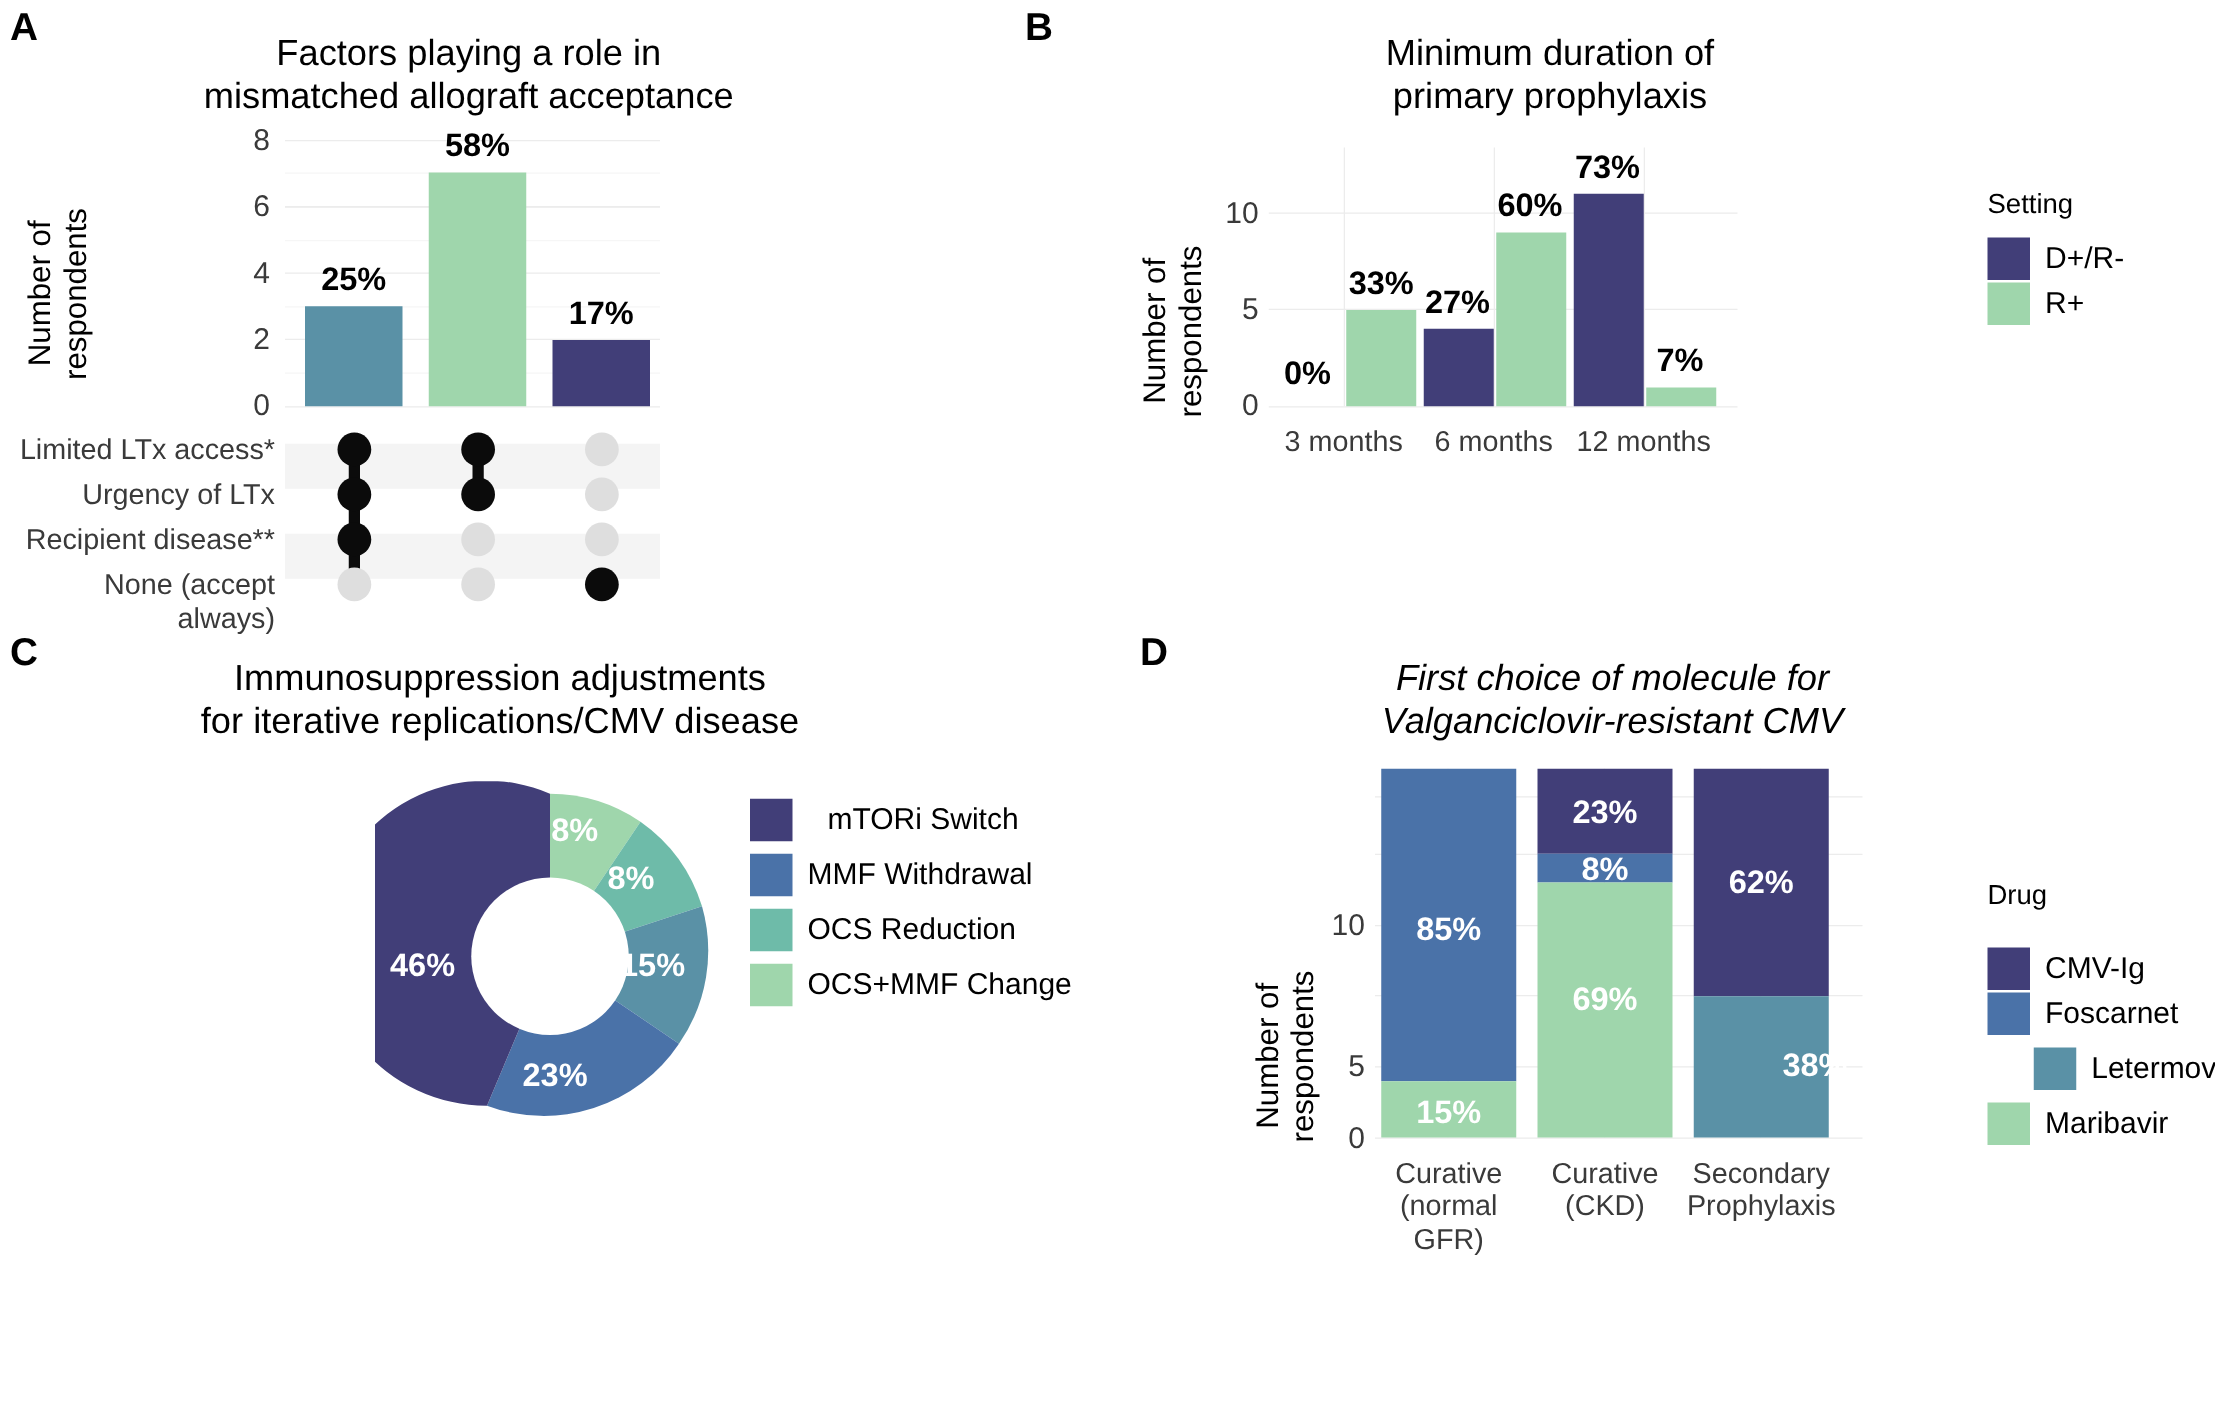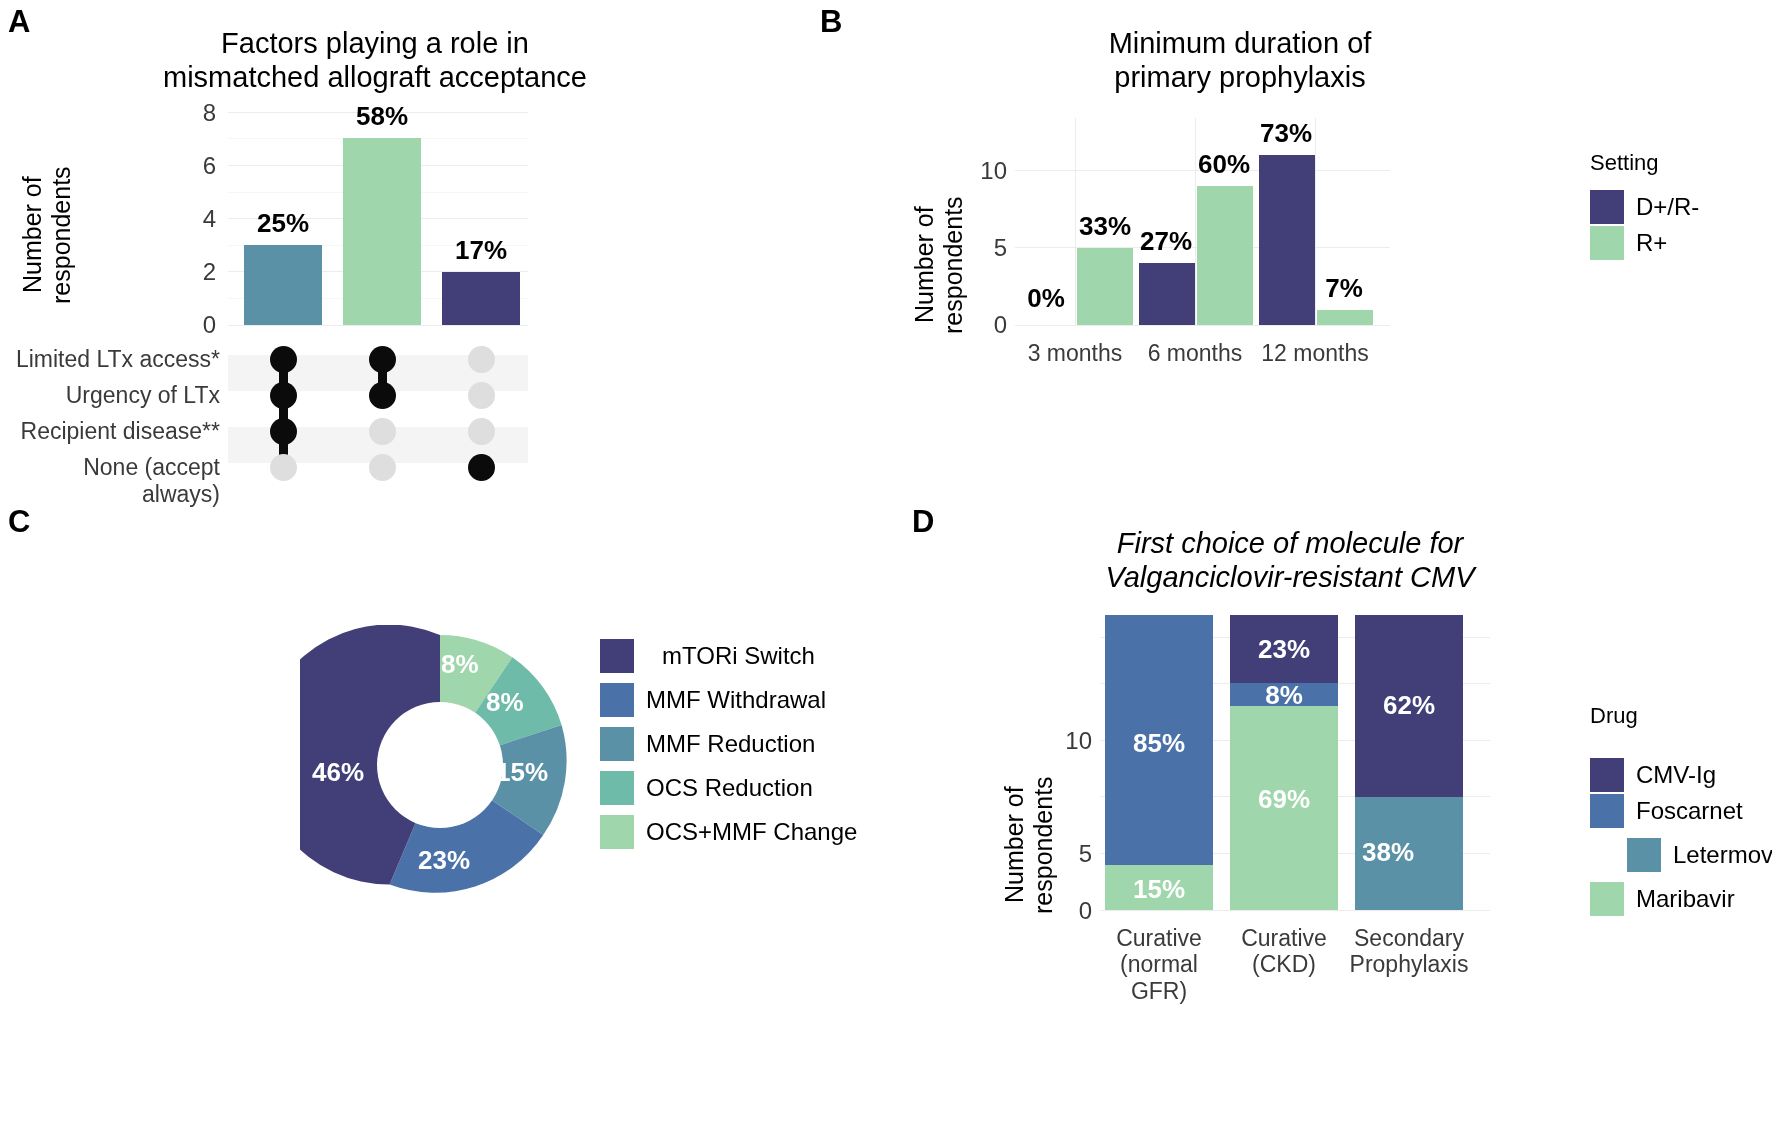--- a/index.html
+++ b/index.html
@@ -155,20 +155,24 @@
       </div>
       <div class="legend-item">
         <span class="swatch" style="background:#9FD6AC;"></span>
         <span class="legend-label">R+</span>
       </div>
     </div>
   </div>
 
   <div class="panel" style="left:0;top:500px;width:900px;height:635px;">
     <div class="panel-letter" style="position:absolute;left:8px;top:6px;">C</div>
+    <div class="ptitle" style="position:absolute;left:20px;top:26px;width:760px;">
+      <div>Immunosuppression adjustments</div>
+      <div>for iterative replications/CMV disease</div>
+    </div>
 
     <div class="donut-wrap" style="left:300px;top:125px;width:280px;height:280px;">
       <svg width="280" height="280" viewBox="0 0 280 280">
 
         <path d="M 140 10 A 130 130 0 0 1 212.4 32.3 L 140 140 Z" fill="#9FD6AC"></path>
         <path d="M 212.4 32.3 A 130 130 0 0 1 261.6 99.9 L 140 140 Z" fill="#6EBBA9"></path>
         <path d="M 261.6 99.9 A 130 130 0 0 1 243.2 209.9 L 140 140 Z" fill="#5A91A6"></path>
         <path d="M 243.2 209.9 A 130 130 0 0 1 89.6 259.5 L 140 140 Z" fill="#4A72A8"></path>
         <path d="M 89.6 259.5 A 130 130 0 1 1 140 10 L 140 140 Z" fill="#413E78"></path>
         <circle cx="140" cy="140" r="63" fill="#ffffff"></circle>
@@ -183,24 +187,20 @@
     <div style="position:absolute;left:600px;top:139px;">
       <div class="legend-item" style="margin-bottom:10px;gap:28px;">
         <span class="swatch" style="background:#413E78;"></span>
         <span class="legend-label">mTORi Switch</span>
       </div>
       <div class="legend-item" style="margin-bottom:10px;">
         <span class="swatch" style="background:#4A72A8;"></span>
         <span class="legend-label">MMF Withdrawal</span>
       </div>
       <div class="legend-item" style="margin-bottom:10px;">
-        <span class="swatch" style="background:#5A91A6;"></span>
-        <span class="legend-label">MMF Reduction</span>
-      </div>
-      <div class="legend-item" style="margin-bottom:10px;">
         <span class="swatch" style="background:#6EBBA9;"></span>
         <span class="legend-label">OCS Reduction</span>
       </div>
       <div class="legend-item">
         <span class="swatch" style="background:#9FD6AC;"></span>
         <span class="legend-label">OCS+MMF Change</span>
       </div>
     </div>
   </div>
 
@@ -239,21 +239,21 @@
       <div class="bar" style="left:330px;top:115px;width:108px;height:68px;background:#413E78;"></div>
       <div class="bar" style="left:330px;top:183px;width:108px;height:23px;background:#4A72A8;"></div>
       <div class="bar" style="left:330px;top:206px;width:108px;height:204px;background:#9FD6AC;"></div>
       <div class="barlab-in" style="position:absolute;left:330px;top:134px;width:108px;text-align:center;">23%</div>
       <div class="barlab-in" style="position:absolute;left:330px;top:180px;width:108px;text-align:center;">8%</div>
       <div class="barlab-in" style="position:absolute;left:330px;top:284px;width:108px;text-align:center;">69%</div>
 
       <div class="bar" style="left:455px;top:115px;width:108px;height:182px;background:#413E78;"></div>
       <div class="bar" style="left:455px;top:297px;width:108px;height:113px;background:#5A91A6;"></div>
       <div class="barlab-in" style="position:absolute;left:455px;top:190px;width:108px;text-align:center;">62%</div>
-      <div class="barlab-in" style="position:absolute;left:462px;top:337px;width:132px;text-align:left;">38%</div>
+      <div class="barlab-in" style="position:absolute;left:446px;top:337px;width:132px;text-align:right;">38%</div>
 
       <div class="cat" style="position:absolute;left:190px;top:425px;width:138px;">
         <div>Curative</div>
         <div>(normal GFR)</div>
       </div>
       <div class="cat" style="position:absolute;left:315px;top:425px;width:138px;">
         <div>Curative</div>
         <div>(CKD)</div>
       </div>
       <div class="cat" style="position:absolute;left:440px;top:425px;width:138px;">

